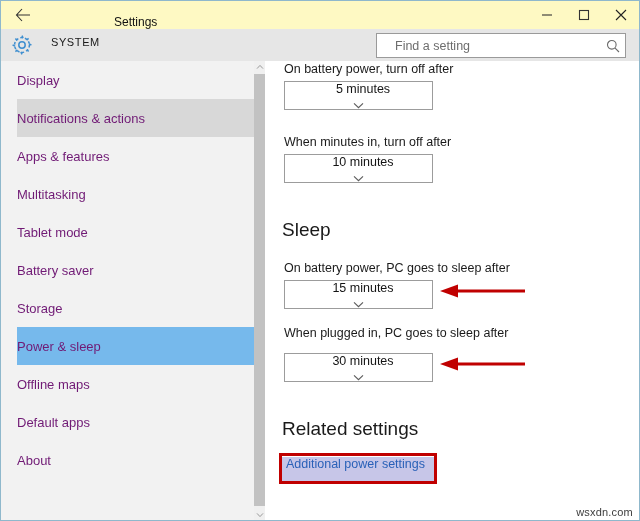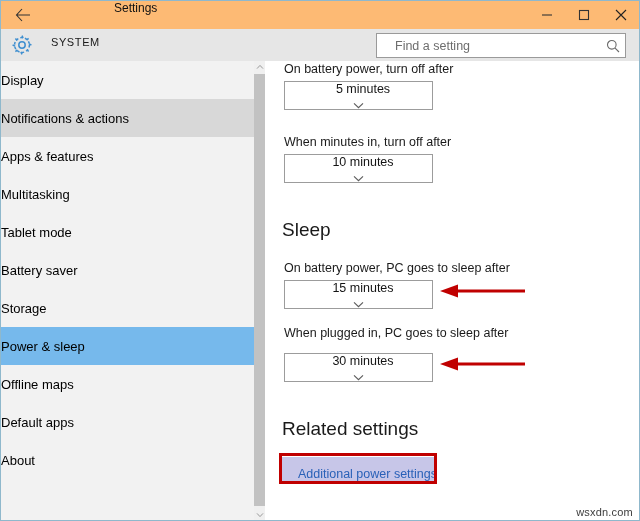--- a/index.html
+++ b/index.html
@@ -20,23 +20,23 @@
     border: 1px solid #8fb8cc;
     overflow: hidden;
   }
 
   
   .titlebar {
     position: absolute;
     top: 0; left: 0;
     width: 638px;
     height: 28px;
-    background: #fdba74;
-    display: flex;
-    align-items: flex-start;
+    background: #fef9c3;
+    display: flex;
+    align-items: flex-end;
   }
   .back-btn {
     width: 44px; height: 28px;
     display: flex; align-items: center; justify-content: center;
     cursor: pointer;
   }
   .back-btn svg { display: block; }
   .titlebar-title {
     font-size: 12px;
     color: #111111;
@@ -109,23 +109,24 @@
     width: 253px;
     height: 460px;
     background: #f2f2f2;
     overflow: hidden;
   }
   .nav-item {
     height: 38px;
     display: flex;
     align-items: center;
     font-size: 13px;
-    color: #000000;
-    cursor: pointer;
-    white-space: nowrap;
+    color: #701a75;
+    cursor: pointer;
+    white-space: nowrap;
+    margin-left: 16px;
   }
   .nav-item.hovered { background: #d8d8d8; }
   .nav-item.selected { background: #76b9ec; }
 
   
   .sb-scroll {
     position: absolute;
     top: 60px; left: 253px;
     width: 11px;
     height: 460px;
@@ -194,22 +195,22 @@
     width: 28px;
     display: flex;
     align-items: center;
     justify-content: center;
     color: #5d5d5d;
   }
   .link-highlight {
     position: absolute;
     background: #c7c6e8;
     display: flex;
-    align-items: flex-end;
-    padding-left: 16px;
+    align-items: flex-start;
+    padding-left: 4px;
   }
   .link-text {
     font-size: 12.5px;
     color: #2a61b8;
     white-space: nowrap;
     cursor: pointer;
   }
   .red-box {
     position: absolute;
     border: 3px solid #c00000;

